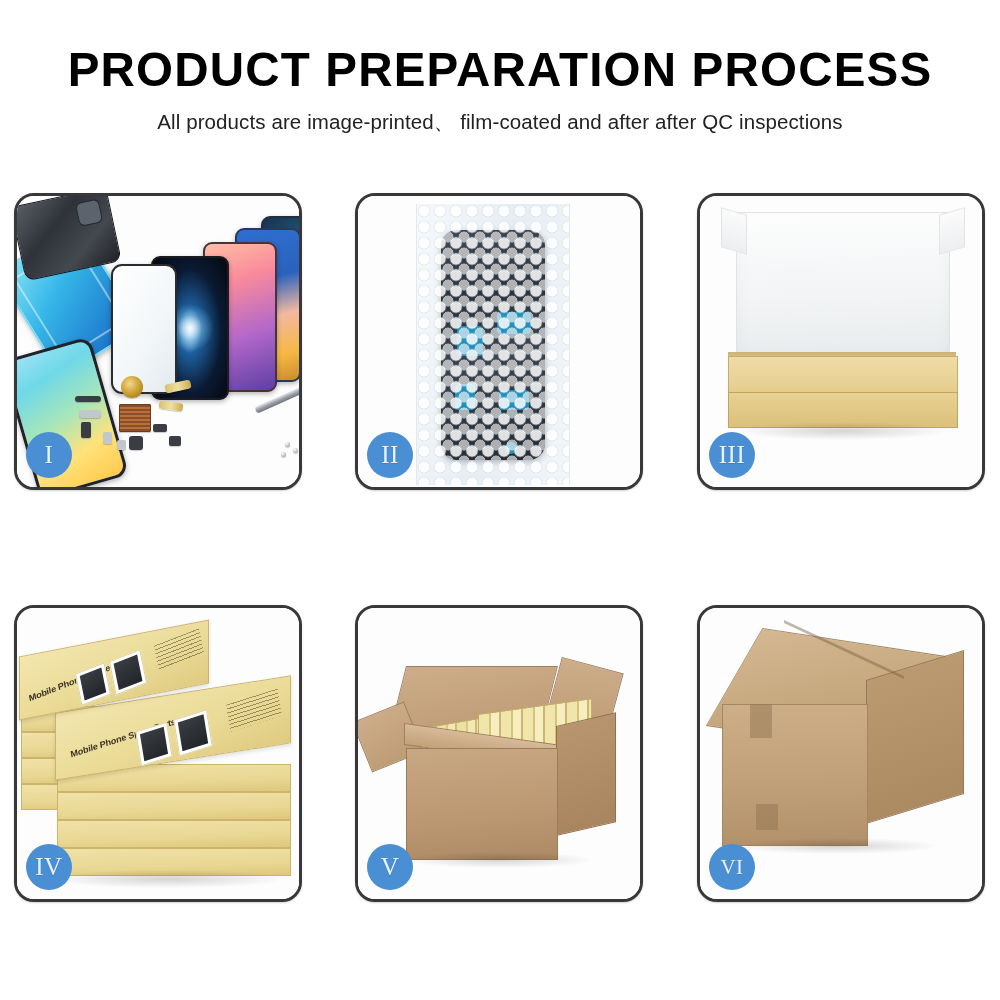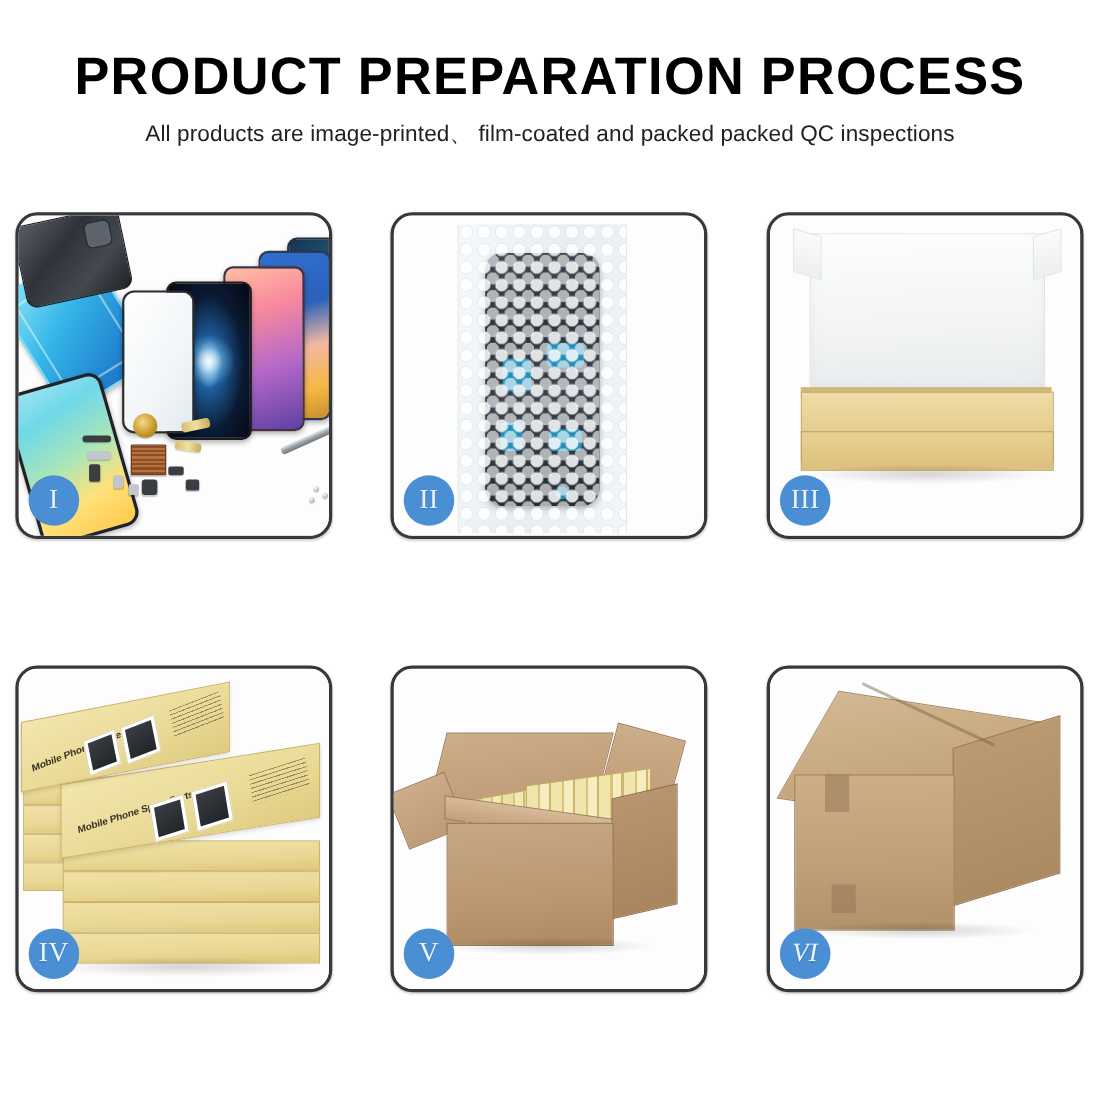--- a/index.html
+++ b/index.html
@@ -95,21 +95,21 @@
     background: #4a8fd4;
     color: #eaf3fb;
     font-family: "Liberation Serif", serif;
     font-size: 25px;
     line-height: 46px;
     text-align: center;
     letter-spacing: 0.5px;
     z-index: 40;
     text-shadow: 0 1px 1px rgba(0,0,0,0.12);
   }
-  .badge.small { font-size: 24px; font-style: italic; }
+  .badge.small { font-size: 21px; }
 
   
   .ph-screen {
     position: absolute;
     border-radius: 9px;
     box-shadow: 0 2px 5px rgba(0,0,0,0.28);
   }
   .ph1 { 
     left: 4px; top: 42px; width: 92px; height: 120px;
     background: linear-gradient(150deg,#8ee6f7 0%,#35b6e8 40%,#1668c4 100%);
@@ -433,21 +433,21 @@
     position:absolute;
     border-radius: 50%;
     background: radial-gradient(ellipse at center, rgba(0,0,0,0.16) 0%, rgba(0,0,0,0) 72%);
   }
 </style>
 </head>
 <body>
 
 <div class="header">
   <div class="title">PRODUCT PREPARATION PROCESS</div>
-  <div class="subtitle">All products are image-printed、 film-coated and packed packed QC inspections</div>
+  <div class="subtitle">All products are image-printed、 film-coated and after after QC inspections</div>
 </div>
 
 <div class="grid">
 
   <div class="panel p1">
     <div class="stage">
 
       <div class="ph-screen ph1"></div>
       <div class="ph-screen ph6"></div>
       <div class="ph-screen ph5"></div>

